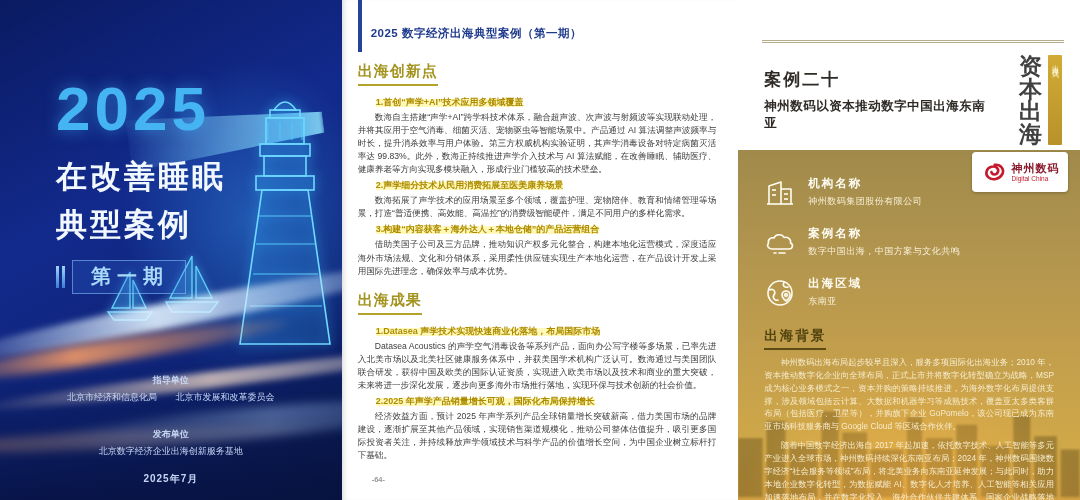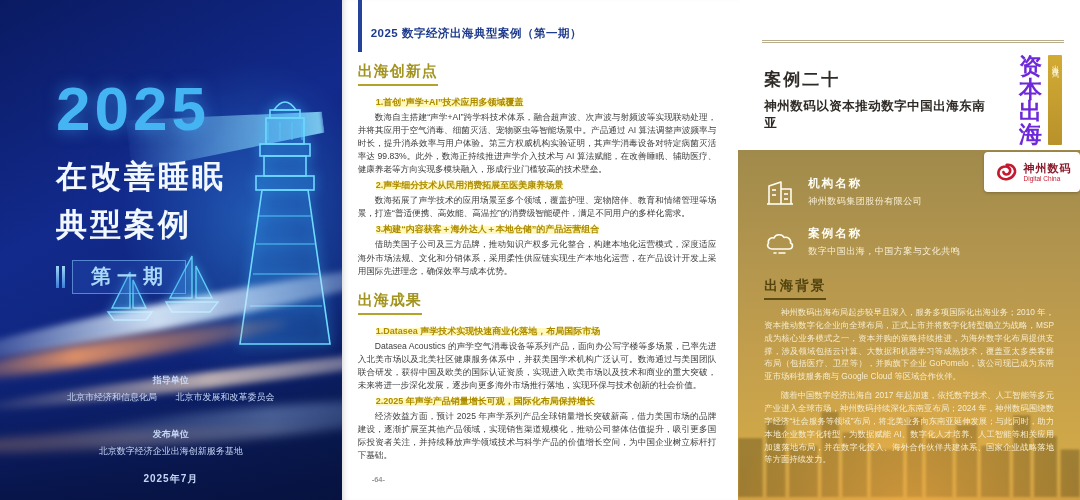--- a/index.html
+++ b/index.html
@@ -69,34 +69,34 @@
 
   
   .page-right { position:relative; width:360px; height:500px; background:#ffffff; overflow:hidden; }
   .r-header { position:absolute; left:24px; right:16px; top:40px;
     border-top:3px double #b8ae8e; border-bottom:3px double #b8ae8e;
     padding:12px 2px 12px 2px; display:flex; justify-content:space-between; align-items:center; }
   .case-no { font-size:17px; font-weight:800; color:#2e2a26; letter-spacing:2px; }
   .case-title { margin-top:7px; font-size:12.5px; font-weight:700; color:#2e2a26; letter-spacing:.5px; }
   .mode-wrap { display:flex; align-items:stretch; gap:4px; }
   .mode-txt { font-size:23px; font-weight:800; line-height:.98; letter-spacing:2px;
-    color:#6d28d9; text-align:right; }
+    color:#404040; text-align:right; }
   .mode-ribbon { writing-mode:vertical-rl; font-size:7px; letter-spacing:2px; color:#fdf4d2;
     background:linear-gradient(#d2ab35,#b8922a); padding:4px 2px; border-radius:1px; }
   .r-gold { position:absolute; left:0; right:0; top:150px; bottom:0; overflow:hidden;
     background:linear-gradient(180deg,#a08a4b 0%,#b2954e 30%,#c5a04c 62%,#d0a848 85%,#cf9f42 100%);
     padding:26px 26px 0 26px; }
   .city { position:absolute; left:0; bottom:0; width:100%; opacity:.5; filter:blur(1px); }
   .gold-glow { position:absolute; left:0; bottom:0; width:100%; height:150px;
     background:radial-gradient(ellipse at 50% 110%, rgba(255,178,70,.5), rgba(255,178,70,0) 70%); }
   .info-row { position:relative; display:flex; align-items:flex-start; gap:12px; margin-bottom:17px; }
   .info-icon { flex:0 0 32px; margin-top:1px; }
   .info-label { font-size:11.5px; font-weight:700; color:#fffef6; letter-spacing:2px; }
   .info-value { margin-top:4px; font-size:9px; color:#f8efd6; letter-spacing:.5px; }
-  .logo-box { position:absolute; right:0px; top:2px; width:96px; height:40px; background:#fff;
+  .logo-box { position:absolute; right:12px; top:2px; width:96px; height:40px; background:#fff;
     border-radius:4px; box-shadow:0 1px 3px rgba(0,0,0,.25); display:flex; align-items:center;
     justify-content:center; gap:5px; padding:3px; }
   .logo-cn { font-size:11px; font-weight:800; color:#8b1a2b; letter-spacing:1px; line-height:1.15; }
   .logo-en { font-size:6.5px; color:#c5192d; }
   .bg-sec { position:relative; margin-top:6px; }
   .bg-title { display:inline-block; font-size:13.5px; font-weight:800; color:#52430f;
     letter-spacing:2px; border-bottom:2px solid #5c4c12; padding-bottom:3px; }
   .bg-p { font-size:8.3px; color:#f6eccd; line-height:1.55; text-align:justify;
     text-indent:2em; margin-top:6px; }
 </style>
@@ -275,20 +275,35 @@
             <line x1="10" y1="26" x2="12" y2="26"></line>
               <line x1="15" y1="26" x2="21" y2="26"></line>
           </g>
         </svg>
         <div>
           <div class="info-label">案例名称</div>
           <div class="info-value">数字中国出海，中国方案与文化共鸣</div>
         </div>
       </div>
 
+      <div class="info-row">
+        <svg class="info-icon" width="32" height="32" viewBox="0 0 32 32">
+          <g fill="none" stroke="#fffdf2" stroke-width="1.6" stroke-linecap="round" stroke-linejoin="round">
+            <circle cx="16" cy="16" r="12"></circle>
+            <path d="M5 13 C10 11 12 15 10 18 C8 21 11 24 14 23"></path>
+            <path d="M20 5.5 C18 9 21 11 24 10"></path>
+            <path d="M22 14 a4 4 0 0 1 4 4 c0 3 -4 6 -4 6 s-4 -3 -4 -6 a4 4 0 0 1 4 -4 Z" fill="rgba(255,253,242,.15)"></path>
+            <circle cx="22" cy="18" r="1.3"></circle>
+          </g>
+        </svg>
+        <div>
+          <div class="info-label">出海区域</div>
+          <div class="info-value">东南亚</div>
+        </div>
+      </div>
 
       <div class="bg-sec">
         <div class="bg-title">出海背景</div>
         <p class="bg-p">神州数码出海布局起步较早且深入，服务多项国际化出海业务；2010 年，资本推动数字化企业向全球布局，正式上市并将数字化转型确立为战略，MSP 成为核心业务模式之一，资本并购的策略持续推进，为海外数字化布局提供支撑，涉及领域包括云计算、大数据和机器学习等成熟技术，覆盖亚太多类客群布局（包括医疗、卫星等），并购旗下企业 GoPomelo，该公司现已成为东南亚市场科技服务商与 Google Cloud 等区域合作伙伴。</p>
         <p class="bg-p">随着中国数字经济出海自 2017 年起加速，依托数字技术、人工智能等多元产业进入全球市场，神州数码持续深化东南亚布局；2024 年，神州数码围绕数字经济“社会服务等领域”布局，将北美业务向东南亚延伸发展；与此同时，助力本地企业数字化转型，为数据赋能 AI、数字化人才培养、人工智能等相关应用加速落地布局，并在数字化投入、海外合作伙伴共建体系、国家企业战略落地等方面持续发力。</p>
       </div>
     </div>
   </div>
 
 </div>

